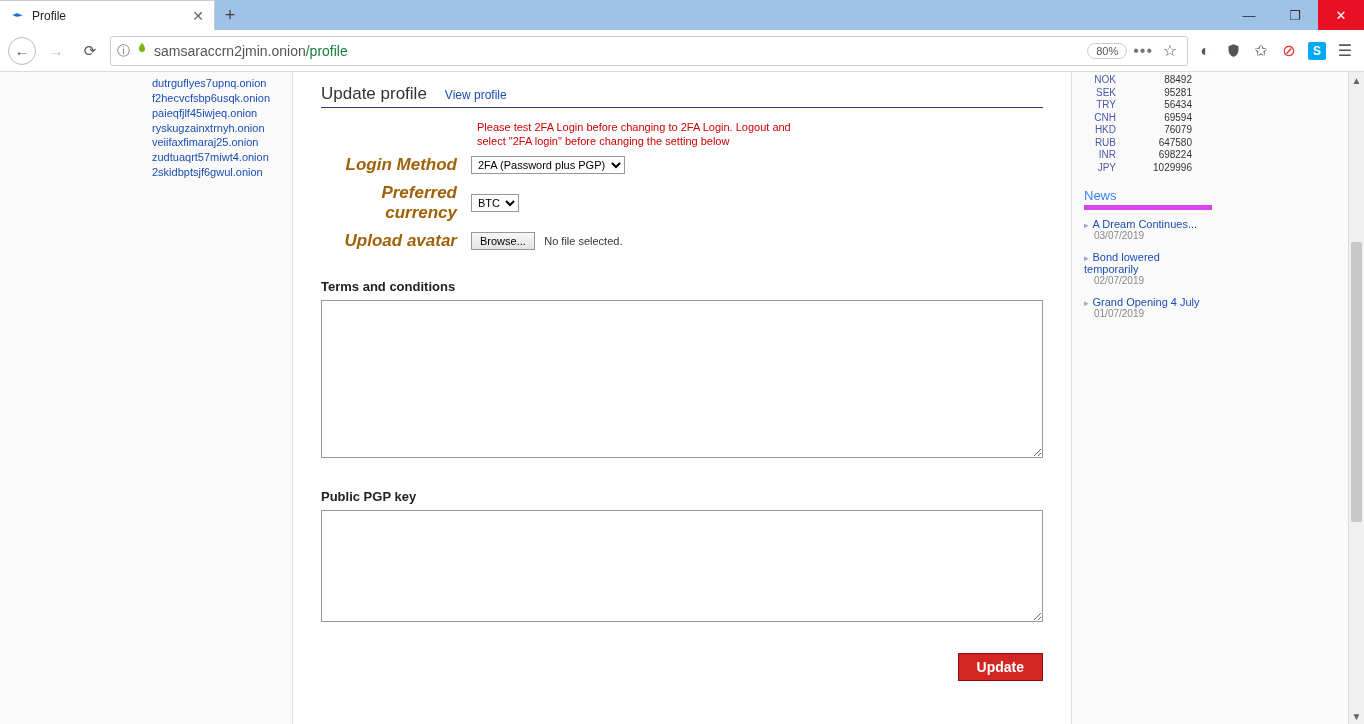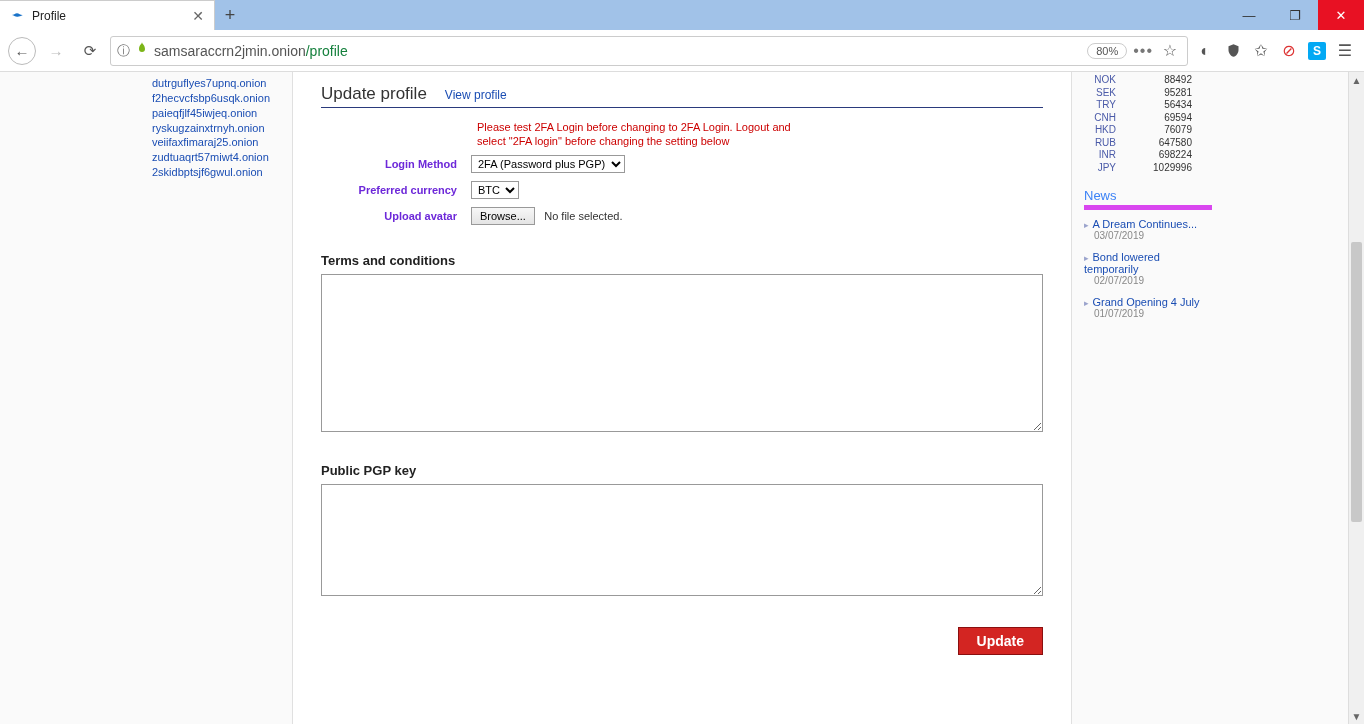--- a/index.html
+++ b/index.html
@@ -39,21 +39,21 @@
 .leftcol a { color: #1a4db3; text-decoration: none; display: block; line-height: 1.35; }
 .maincol { flex: 1; background: #fff; border-left: 1px solid #e0e0e0; border-right: 1px solid #e0e0e0; padding: 12px 28px 20px; }
 .rightcol { width: 140px; padding-left: 12px; padding-top: 2px; }
 
 
 .page-header { border-bottom: 1px solid #2a3a7c; padding-bottom: 3px; margin-bottom: 12px; display: flex; align-items: baseline; gap: 18px; }
 .page-header h1 { font-size: 17px; font-weight: normal; color: #333; }
 .page-header a { font-size: 12px; color: #1a4db3; text-decoration: none; }
 .warning { color: #c00; font-size: 11px; margin: 6px 0 6px 156px; max-width: 330px; line-height: 1.3; }
 .field-row { display: flex; align-items: center; margin-bottom: 8px; }
-.field-lbl { width: 150px; text-align: right; font-weight: bold; font-size: 11px; color: #6d28d9; padding-right: 14px; }
+.field-lbl { width: 150px; text-align: right; font-weight: bold; font-size: 17px; color: #a16207; padding-right: 14px; font-style: italic; }
 .field-ctrl select, .field-ctrl input[type=file] { font-size: 11px; }
 .field-ctrl select { border: 1px solid #999; background: #fff; padding: 1px 2px; }
 .browse-btn { font-size: 11px; padding: 2px 8px; border: 1px solid #999; background: linear-gradient(#f7f7f7,#e4e4e4); cursor: pointer; }
 .nofile { font-size: 11px; color: #333; margin-left: 6px; }
 .section-h { font-weight: bold; font-size: 13px; color: #222; margin: 28px 0 6px; }
 .big-textarea { width: 100%; height: 158px; border: 1px solid #999; resize: both; font-family: inherit; font-size: 12px; padding: 4px; }
 .pgp-textarea { width: 100%; height: 112px; border: 1px solid #999; resize: both; font-family: inherit; font-size: 12px; padding: 4px; }
 .submit-row { text-align: right; margin-top: 28px; }
 .update-btn { background: #d32522; color: #fff; border: 1px solid #8a0f0f; font-size: 14px; font-weight: bold; padding: 5px 18px; cursor: pointer; }
 

